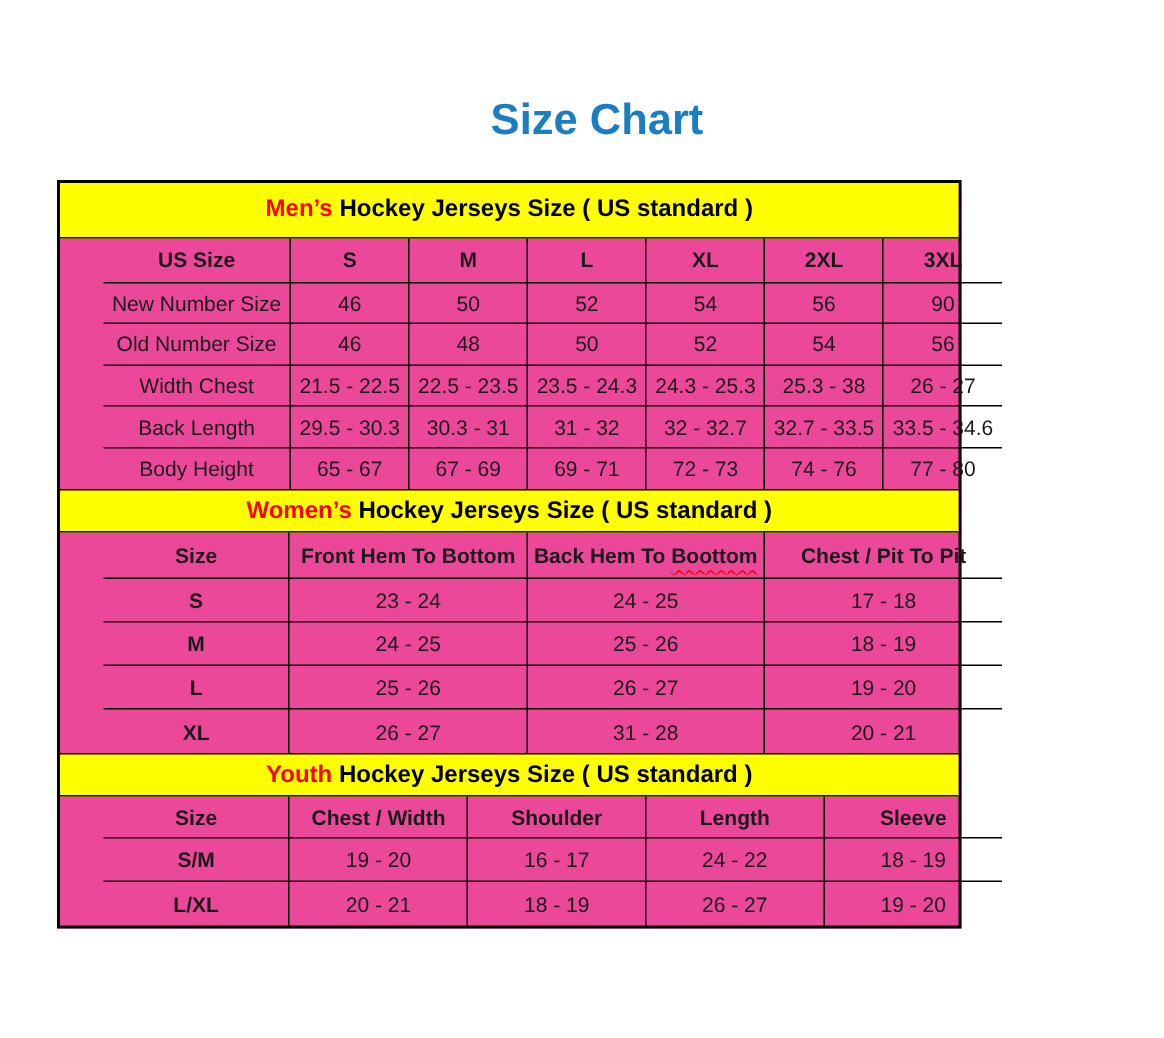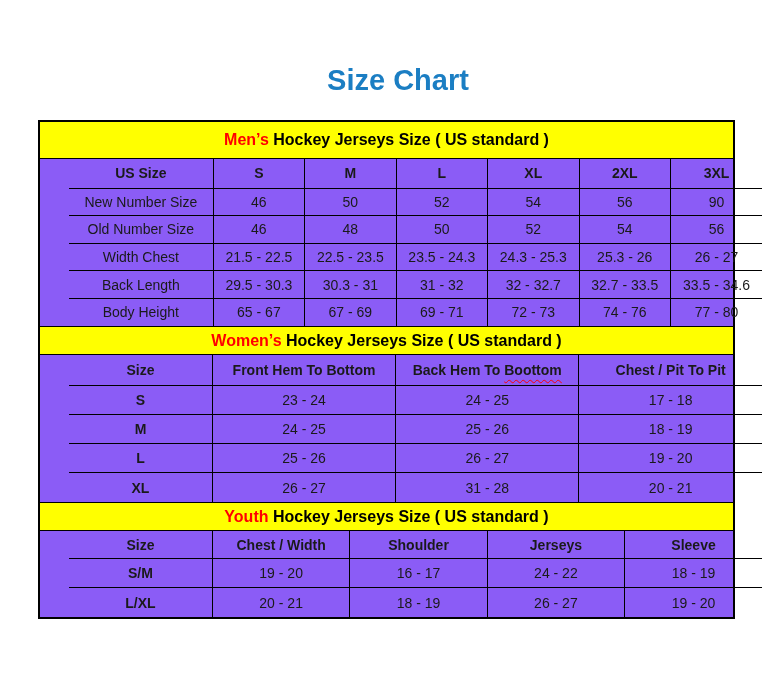--- a/index.html
+++ b/index.html
@@ -28,23 +28,23 @@
     text-align: center;
     font-size: 29px;
     font-weight: 700;
     color: var(--title-blue);
     padding-left: 20px;
   }
   .table-stack {
     position: absolute;
     top: 120px;
     left: 38px;
-    width: 697px;
+    width: 603px;
     border: 2px solid var(--border-c);
-    background: #8b5cf6;
+    background: #ec4899;
   }
   .section-header {
     background: var(--section-bg);
     border-top: 1.5px solid var(--border-c);
     border-bottom: 1.5px solid var(--border-c);
     text-align: center;
     font-weight: 700;
     font-size: 16px;
     color: #000;
   }
@@ -131,21 +131,21 @@
             <td>52</td>
             <td>54</td>
             <td>56</td>
           </tr>
           <tr>
             <td class="row-label">Width Chest</td>
             <td>21.5 - 22.5</td>
             <td>22.5 - 23.5</td>
             <td>23.5 - 24.3</td>
             <td>24.3 - 25.3</td>
-            <td>25.3 - 26</td>
+            <td>25.3 - 38</td>
             <td>26 - 27</td>
           </tr>
           <tr>
             <td class="row-label">Back Length</td>
             <td>29.5 - 30.3</td>
             <td>30.3 - 31</td>
             <td>31 - 32</td>
             <td>32 - 32.7</td>
             <td>32.7 - 33.5</td>
             <td>33.5 - 34.6</td>
@@ -212,21 +212,21 @@
     <table class="size-table bold-labels">
       <colgroup>
           <col class="c-label">
           <col span="4" class="c-data">
         </colgroup>
       <thead>
           <tr>
             <th>Size</th>
             <th>Chest / Width</th>
             <th>Shoulder</th>
-            <th>Jerseys</th>
+            <th>Length</th>
             <th>Sleeve</th>
           </tr>
         </thead>
       <tbody>
           <tr>
             <td class="row-label">S/M</td>
             <td>19 - 20</td>
             <td>16 - 17</td>
             <td>24 - 22</td>
             <td>18 - 19</td>

